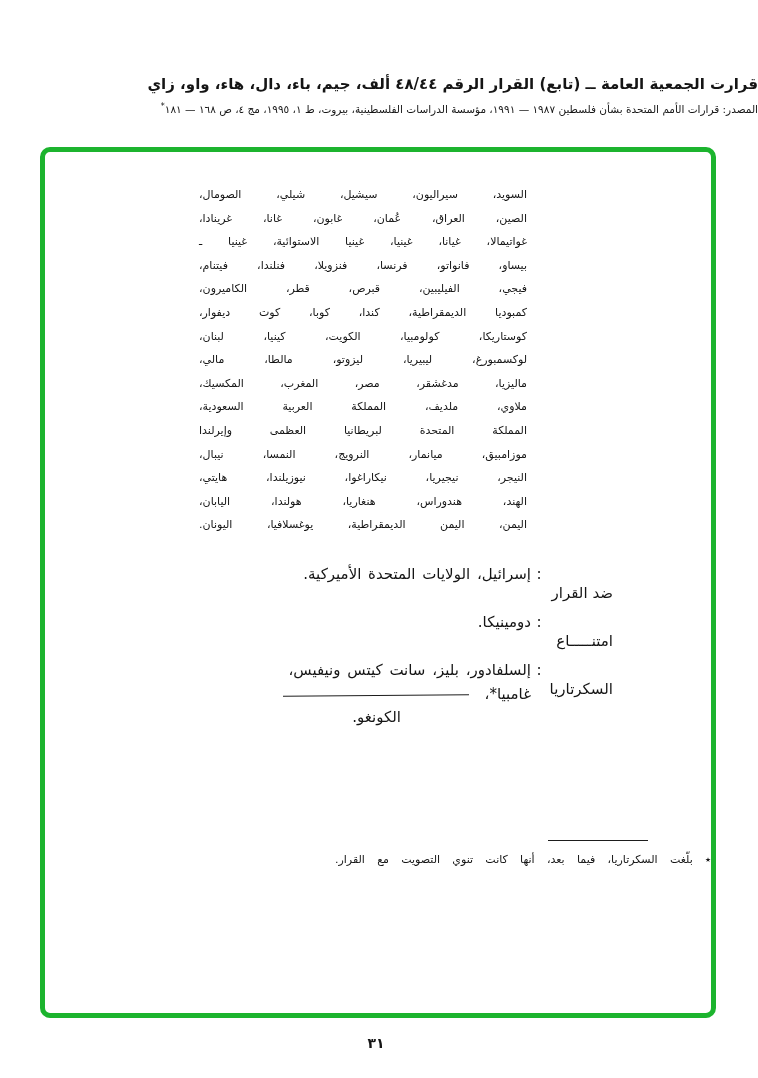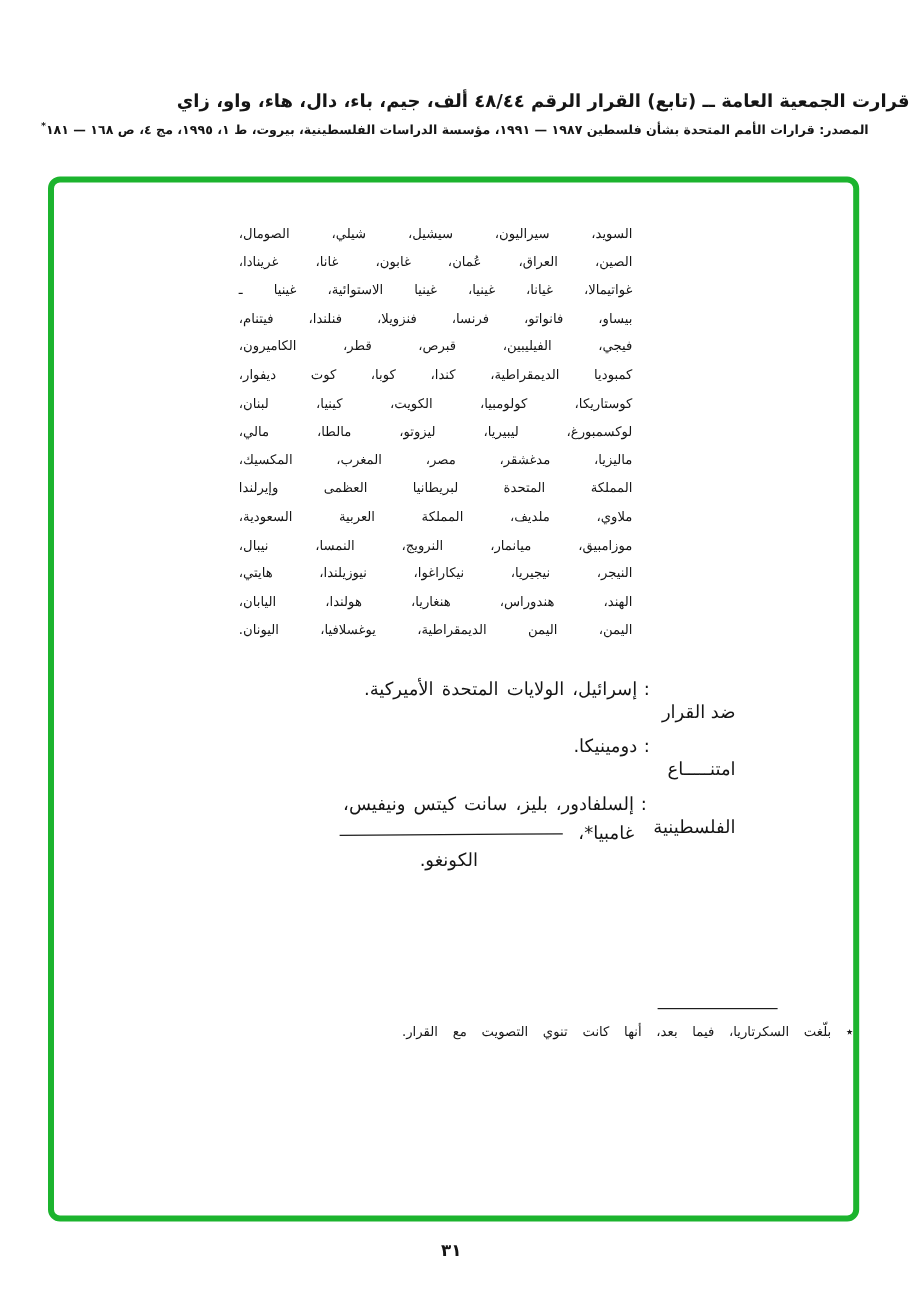--- a/index.html
+++ b/index.html
@@ -10,22 +10,23 @@
   }
   
   .page-header{
     position:absolute;top:74px;left:0;width:758px;
     direction:rtl;text-align:center;
   }
   .header-title{
     font-size:15px;font-weight:bold;line-height:20px;letter-spacing:.2px;text-align:right;
   }
   .header-source{
-    font-size:10.5px;font-weight:bold;line-height:15px;margin-top:8px;
+    font-size:10.5px;font-weight:normal;line-height:15px;margin-top:8px;
     letter-spacing:.1px;
+    text-align:right;
   }
   .header-source sup{font-size:8px;line-height:0;}
   
   .frame{
     position:absolute;left:40px;top:147px;width:666px;height:861px;
     border:5px solid #1cb42e;border-radius:10px;background:#ffffff;
   }
   
   .country-list{
     position:absolute;top:31px;right:184px;width:328px;
@@ -79,41 +80,41 @@
   <div class="country-list">
     <div class="country-line">السويد، سيراليون، سيشيل، شيلي، الصومال،</div>
     <div class="country-line">الصين، العراق، عُمان، غابون، غانا، غرينادا،</div>
     <div class="country-line">غواتيمالا، غيانا، غينيا، غينيا الاستوائية، غينيا ـ</div>
     <div class="country-line">بيساو، فانواتو، فرنسا، فنزويلا، فنلندا، فيتنام،</div>
     <div class="country-line">فيجي، الفيليبين، قبرص، قطر، الكاميرون،</div>
     <div class="country-line">كمبوديا الديمقراطية، كندا، كوبا، كوت ديفوار،</div>
     <div class="country-line">كوستاريكا، كولومبيا، الكويت، كينيا، لبنان،</div>
     <div class="country-line">لوكسمبورغ، ليبيريا، ليزوتو، مالطا، مالي،</div>
     <div class="country-line">ماليزيا، مدغشقر، مصر، المغرب، المكسيك،</div>
+    <div class="country-line">ملاوي، ملديف، المملكة العربية السعودية،</div>
     <div class="country-line">المملكة المتحدة لبريطانيا العظمى وإيرلندا</div>
-    <div class="country-line">ملاوي، ملديف، المملكة العربية السعودية،</div>
     <div class="country-line">موزامبيق، ميانمار، النرويج، النمسا، نيبال،</div>
     <div class="country-line">النيجر، نيجيريا، نيكاراغوا، نيوزيلندا، هايتي،</div>
     <div class="country-line">الهند، هندوراس، هنغاريا، هولندا، اليابان،</div>
     <div class="country-line">اليمن، اليمن الديمقراطية، يوغسلافيا، اليونان.</div>
   </div>
 
   <div class="votes">
     <div class="vote-row">
       <span class="vote-label">ضد القرار</span>
       <span class="vote-colon">:</span>
       <span class="vote-value">إسرائيل، الولايات المتحدة الأميركية.</span>
     </div>
     <div class="vote-row">
       <span class="vote-label">امتنـــــاع</span>
       <span class="vote-colon">:</span>
       <span class="vote-value">دومينيكا.</span>
     </div>
     <div class="vote-row">
-      <span class="vote-label">الفلسطينية</span>
+      <span class="vote-label">السكرتاريا</span>
       <span class="vote-colon">:</span>
       <span class="vote-value">
         <span>إلسلفادور، بليز، سانت كيتس ونيفيس، غامبيا*،</span>
         <span class="vote-value-cont" style="display:block">الكونغو.</span>
       </span>
     </div>
   </div>
 
   <div class="section-divider"></div>
 

